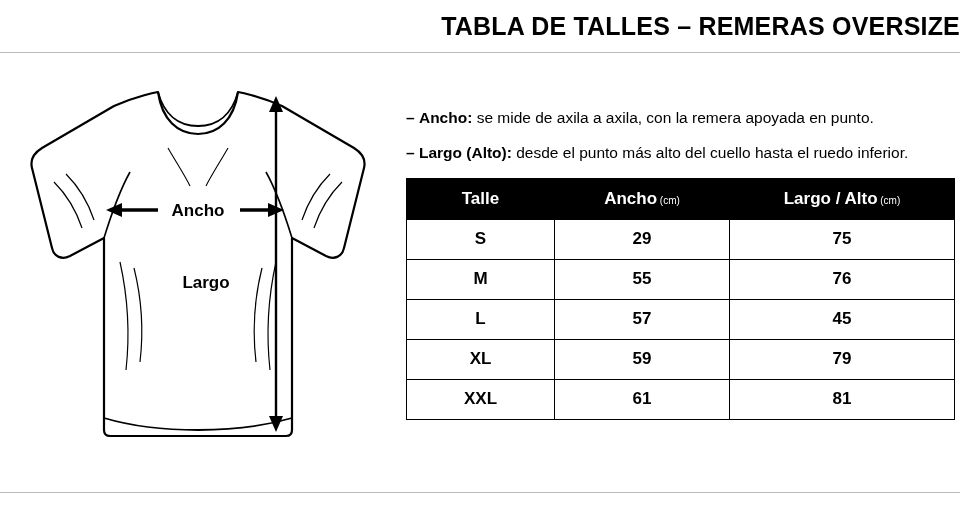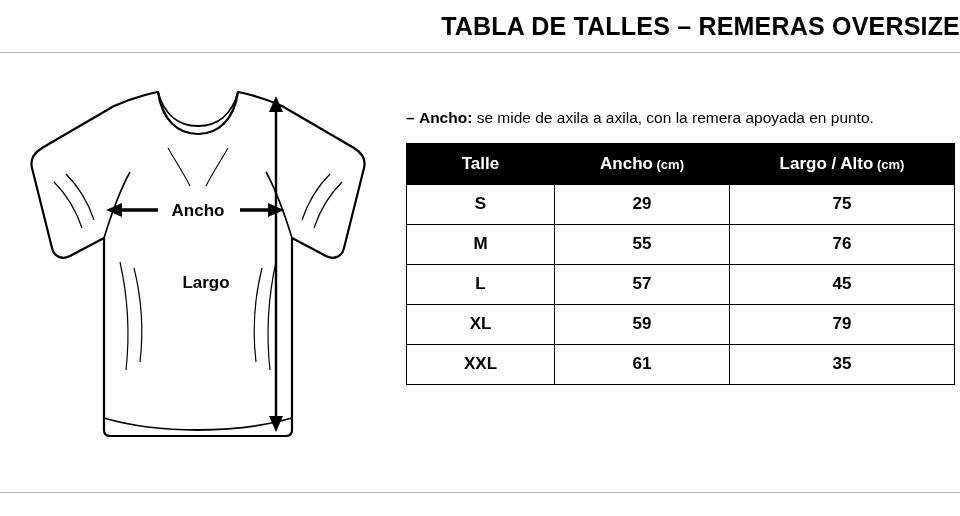--- a/index.html
+++ b/index.html
@@ -101,22 +101,22 @@
     font-size: 17px;
   }
   table.sizes thead th {
     background: #000000;
     color: #ffffff;
     font-weight: bold;
     font-size: 17px;
     height: 38px;
   }
   table.sizes thead th .unit {
-    font-weight: bold;
-    font-size: 13px;
+    font-weight: normal;
+    font-size: 10px;
   }
   table.sizes tbody td {
     font-weight: bold;
     background: #ffffff;
   }
   col.c-talle { width: 148px; }
   col.c-ancho { width: 175px; }
   col.c-largo { width: 225px; }
   
   .ill-label {
@@ -193,20 +193,24 @@
     </svg>
   </div>
 
   <div class="right">
 
     <div class="bullet">
       <span class="dash">–</span>
       <span class="lead">Ancho:</span><span class="rest"> se mide de axila a axila, con la remera apoyada en punto.</span>
     </div>
 
+    <div class="bullet">
+      <span class="dash">–</span>
+      <span class="lead">Largo (Alto):</span><span class="rest"> desde el punto más alto del cuello hasta el ruedo inferior.</span>
+    </div>
 
 
     <table class="sizes">
       <colgroup>
         <col class="c-talle">
         <col class="c-ancho">
         <col class="c-largo">
       </colgroup>
       <thead>
         <tr>
@@ -232,20 +236,20 @@
           <td>45</td>
         </tr>
         <tr>
           <td>XL</td>
           <td>59</td>
           <td>79</td>
         </tr>
         <tr>
           <td>XXL</td>
           <td>61</td>
-          <td>35</td>
+          <td>81</td>
         </tr>
       </tbody>
     </table>
   </div>
 
   <div class="rule-bottom"></div>
 </div>
 
 </body></html>

